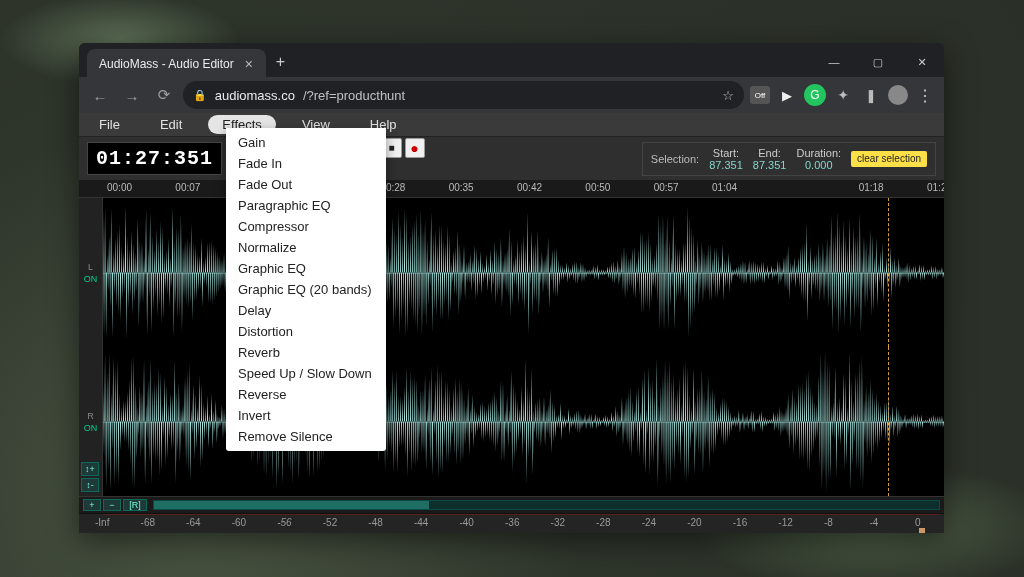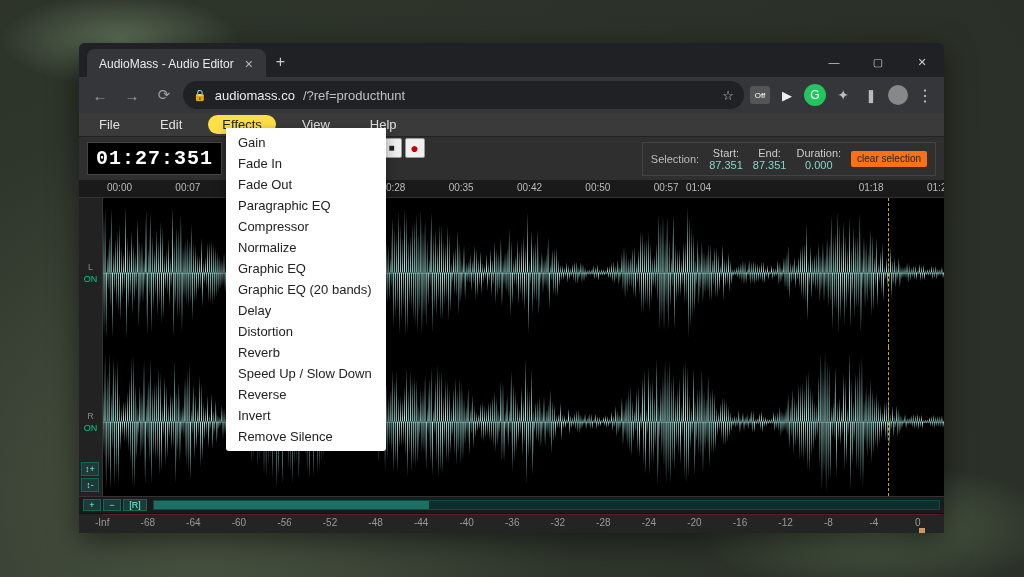--- a/index.html
+++ b/index.html
@@ -26,35 +26,35 @@
 .ext.play{ color:#eee; font-size:13px; }
 .ext.g { background:#22c55e; color:#fff; }
 .ext.puzzle{ color:#bbb; font-size:14px; }
 .ext.book{ color:#bbb; font-size:13px;}
 .ext.avatar{ background:#888; width:20px; height:20px; }
 .ext.dots{ color:#ccc; font-size:16px; }
 
 .app { flex:1; background:#2b2b2b; display:flex; flex-direction:column; color:#ddd; font-size:12px; }
 .menubar { height:24px; background:#3a3a3a; display:flex; align-items:center; border-bottom:1px solid #222;}
 .menuitem { padding:3px 20px; color:#e0e0e0; font-size:13px; }
-.menuitem.active { background:#fde047; color:#222; border-radius:10px; padding:2px 14px; margin:0 6px; }
+.menuitem.active { background:#e5e5e5; color:#222; border-radius:10px; padding:2px 14px; margin:0 6px; }
 
 .toolbar { height:44px; background:#2f2f2f; display:flex; align-items:center; padding:4px 8px; gap:8px; border-bottom:1px solid #1b1b1b;}
 .clock { background:#000; color:#fff; font-family: "Courier New", monospace; font-size:20px; font-weight:bold; padding:4px 8px; border:1px solid #444; letter-spacing:1px;}
 .posgroup { display:flex; flex-direction:column; font-size:10px; color:#84d7c8; line-height:11px; }
 .btnrow { display:flex; gap:3px; }
 .tbtn { background:#f0f0f0; border:1px solid #999; width:20px; height:20px; display:inline-flex; align-items:center; justify-content:center; font-size:10px; color:#222; border-radius:2px;}
 .tbtn.red { color:#c00; font-size:14px; }
 .btncol { display:flex; flex-direction:column; gap:2px; }
 .selbox { margin-left:auto; border:1px solid #444; padding:4px 8px; display:flex; align-items:center; gap:10px; font-size:11px; }
 .selbox .lbl { color:#bbb; }
 .selbox .col { display:flex; flex-direction:column; align-items:center; line-height:12px; }
 .selbox .col .h { color:#ccc; }
 .selbox .col .v { color:#84d7c8; }
-.clearbtn { background:#f97316; color:#222; padding:3px 6px; font-size:10px; text-align:right; line-height:10px; border-radius:2px;}
+.clearbtn { background:#fde047; color:#222; padding:3px 6px; font-size:10px; text-align:right; line-height:10px; border-radius:2px;}
 
 .timeline { height:16px; background:#1a1a1a; display:flex; padding-left:21px; color:#bbb; font-size:10px; position:relative; }
 .tick { position:absolute; top:1px; }
 .wavearea { flex:1; background:#000; display:flex; flex-direction:column; border-top:1px solid #333; border-bottom:1px solid #333;}
 .channel { flex:1; display:flex; position:relative; }
 .chlabel { width:24px; background:#222; display:flex; flex-direction:column; align-items:center; justify-content:center; color:#0c8; font-size:9px; gap:2px; border-right:1px solid #333;}
 .chlabel .ch { color:#888; }
 .wave { flex:1; position:relative; background:#000; overflow:hidden; }
 .wave svg { position:absolute; inset:0; width:100%; height:100%; }
 .wave .mid { position:absolute; left:0; right:0; top:50%; border-top:1px solid #2a4a4a; }
@@ -164,21 +164,21 @@
     <div class="timeline" id="timeline">
         <span class="tick" style="left: 28px;">00:00</span>
         <span class="tick" style="left: 96.3333px;">00:07</span>
         <span class="tick" style="left: 164.667px;">00:14</span>
         <span class="tick" style="left: 233px;"></span>
         <span class="tick" style="left: 301.333px;">00:28</span>
         <span class="tick" style="left: 369.667px;">00:35</span>
         <span class="tick" style="left: 438px;">00:42</span>
         <span class="tick" style="left: 506.333px;">00:50</span>
         <span class="tick" style="left: 574.667px;">00:57</span>
-        <span class="tick" style="left: 607px;">01:04</span>
+        <span class="tick" style="left: 633px;">01:04</span>
         <span class="tick" style="left: 711.333px; margin-top: 22px;">01:11</span>
         <span class="tick" style="left: 779.667px;">01:18</span>
         <span class="tick" style="left: 848px;">01:25</span>
       </div>
 
     <div class="wavearea">
       <div class="channel">
         <div class="chlabel">
             <span class="ch">L</span>
             <span>ON</span>

